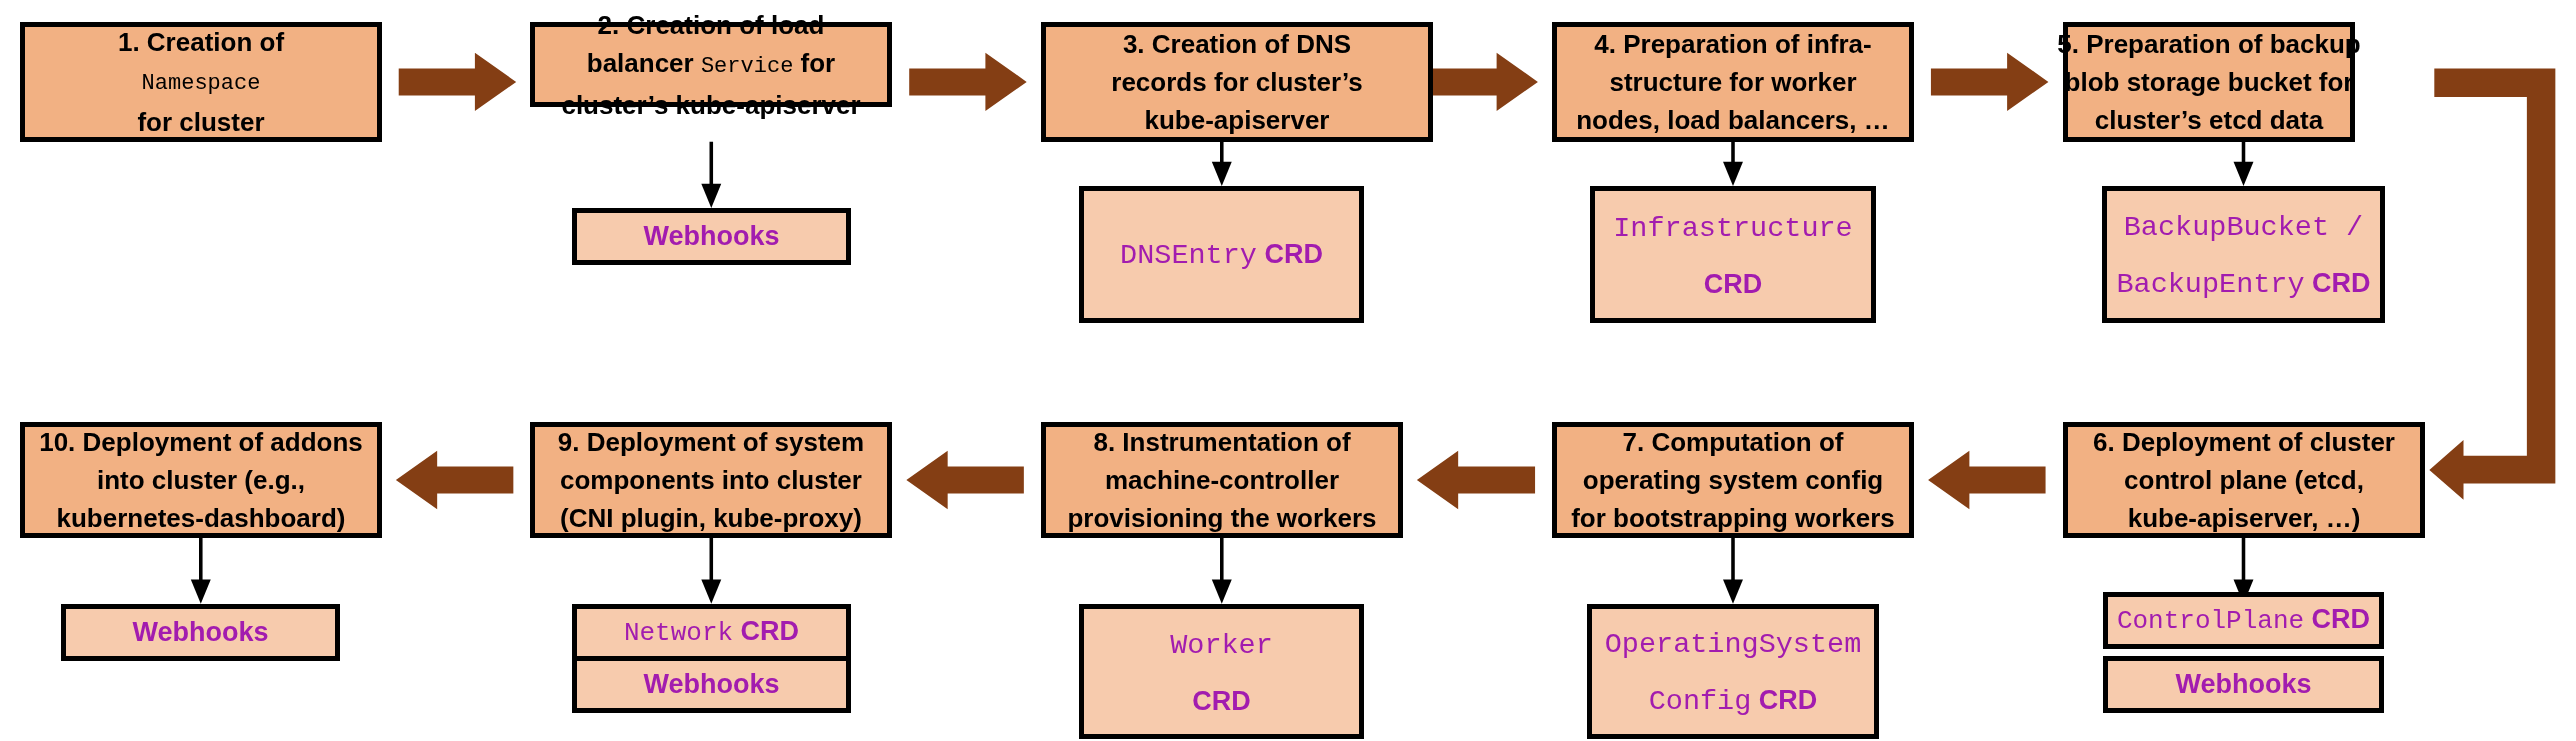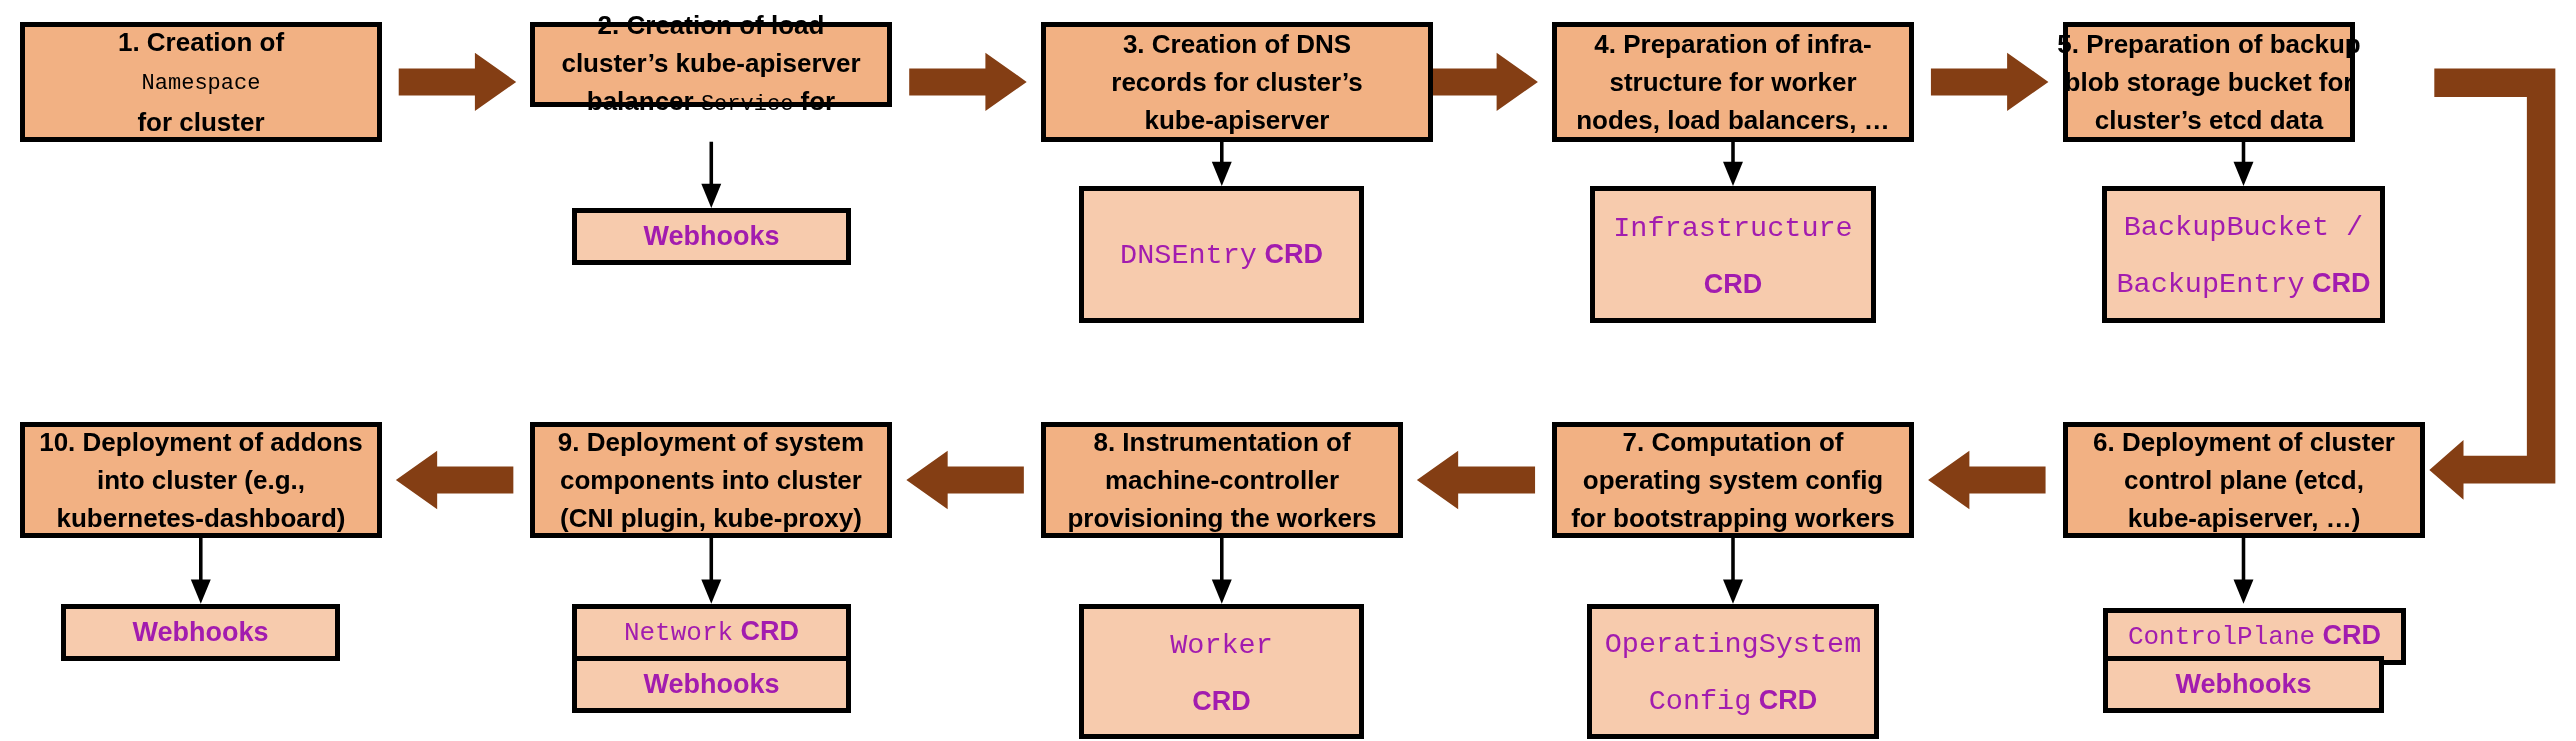--- a/index.html
+++ b/index.html
@@ -63,22 +63,22 @@
   <polygon fill="#000" points="3137,814 3165,814 3151,848"></polygon>
 </svg>
 
 <div class="box main" style="left:20px;top:22px;width:362px;height:120px">
     <div class="line"><span class="seg-sans">1. Creation of</span></div>
     <div class="line"><span class="seg-mono">Namespace</span></div>
     <div class="line"><span class="seg-sans">for cluster</span></div>
   </div>
 <div class="box main" style="left:530px;top:22px;width:362px;height:85px">
     <div class="line"><span class="seg-sans">2. Creation of load</span></div>
+    <div class="line"><span class="seg-sans">balancer </span><span class="seg-mono">Service</span><span class="seg-sans"> for</span></div>
     <div class="line"><span class="seg-sans">cluster’s kube-apiserver</span></div>
-    <div class="line"><span class="seg-sans">balancer </span><span class="seg-mono">Service</span><span class="seg-sans"> for</span></div>
   </div>
 <div class="box main" style="left:1041px;top:22px;width:392px;height:120px">
     <div class="line"><span class="seg-sans">3. Creation of DNS</span></div>
     <div class="line"><span class="seg-sans">records for cluster’s</span></div>
     <div class="line"><span class="seg-sans">kube-apiserver</span></div>
   </div>
 <div class="box main" style="left:1552px;top:22px;width:362px;height:120px">
     <div class="line"><span class="seg-sans">4. Preparation of infra-</span></div>
     <div class="line"><span class="seg-sans">structure for worker</span></div>
     <div class="line"><span class="seg-sans">nodes, load balancers, …</span></div>
@@ -123,21 +123,21 @@
   </div>
 <div class="box sub large" style="left:1590px;top:186px;width:286px;height:137px">
     <div class="line"><span class="seg-mono">Infrastructure</span></div>
     <div class="line"><span class="seg-bold">CRD</span></div>
   </div>
 <div class="box sub large" style="left:2102px;top:186px;width:283px;height:137px">
     <div class="line"><span class="seg-mono">BackupBucket /</span></div>
     <div class="line"><span class="seg-mono">BackupEntry</span><span class="seg-bold"> CRD</span></div>
   </div>
 
-<div class="box sub small" style="left:2103px;top:608px;width:303px;height:57px">
+<div class="box sub small" style="left:2103px;top:592px;width:281px;height:57px">
     <div class="line"><span class="seg-mono">ControlPlane</span><span class="seg-bold"> CRD</span></div>
   </div>
 <div class="box sub small" style="left:2103px;top:656px;width:281px;height:57px">
     <div class="line"><span class="seg-bold">Webhooks</span></div>
   </div>
 <div class="box sub large" style="left:1587px;top:604px;width:292px;height:135px">
     <div class="line"><span class="seg-mono">OperatingSystem</span></div>
     <div class="line"><span class="seg-mono">Config</span><span class="seg-bold"> CRD</span></div>
   </div>
 <div class="box sub large" style="left:1079px;top:604px;width:285px;height:135px">

